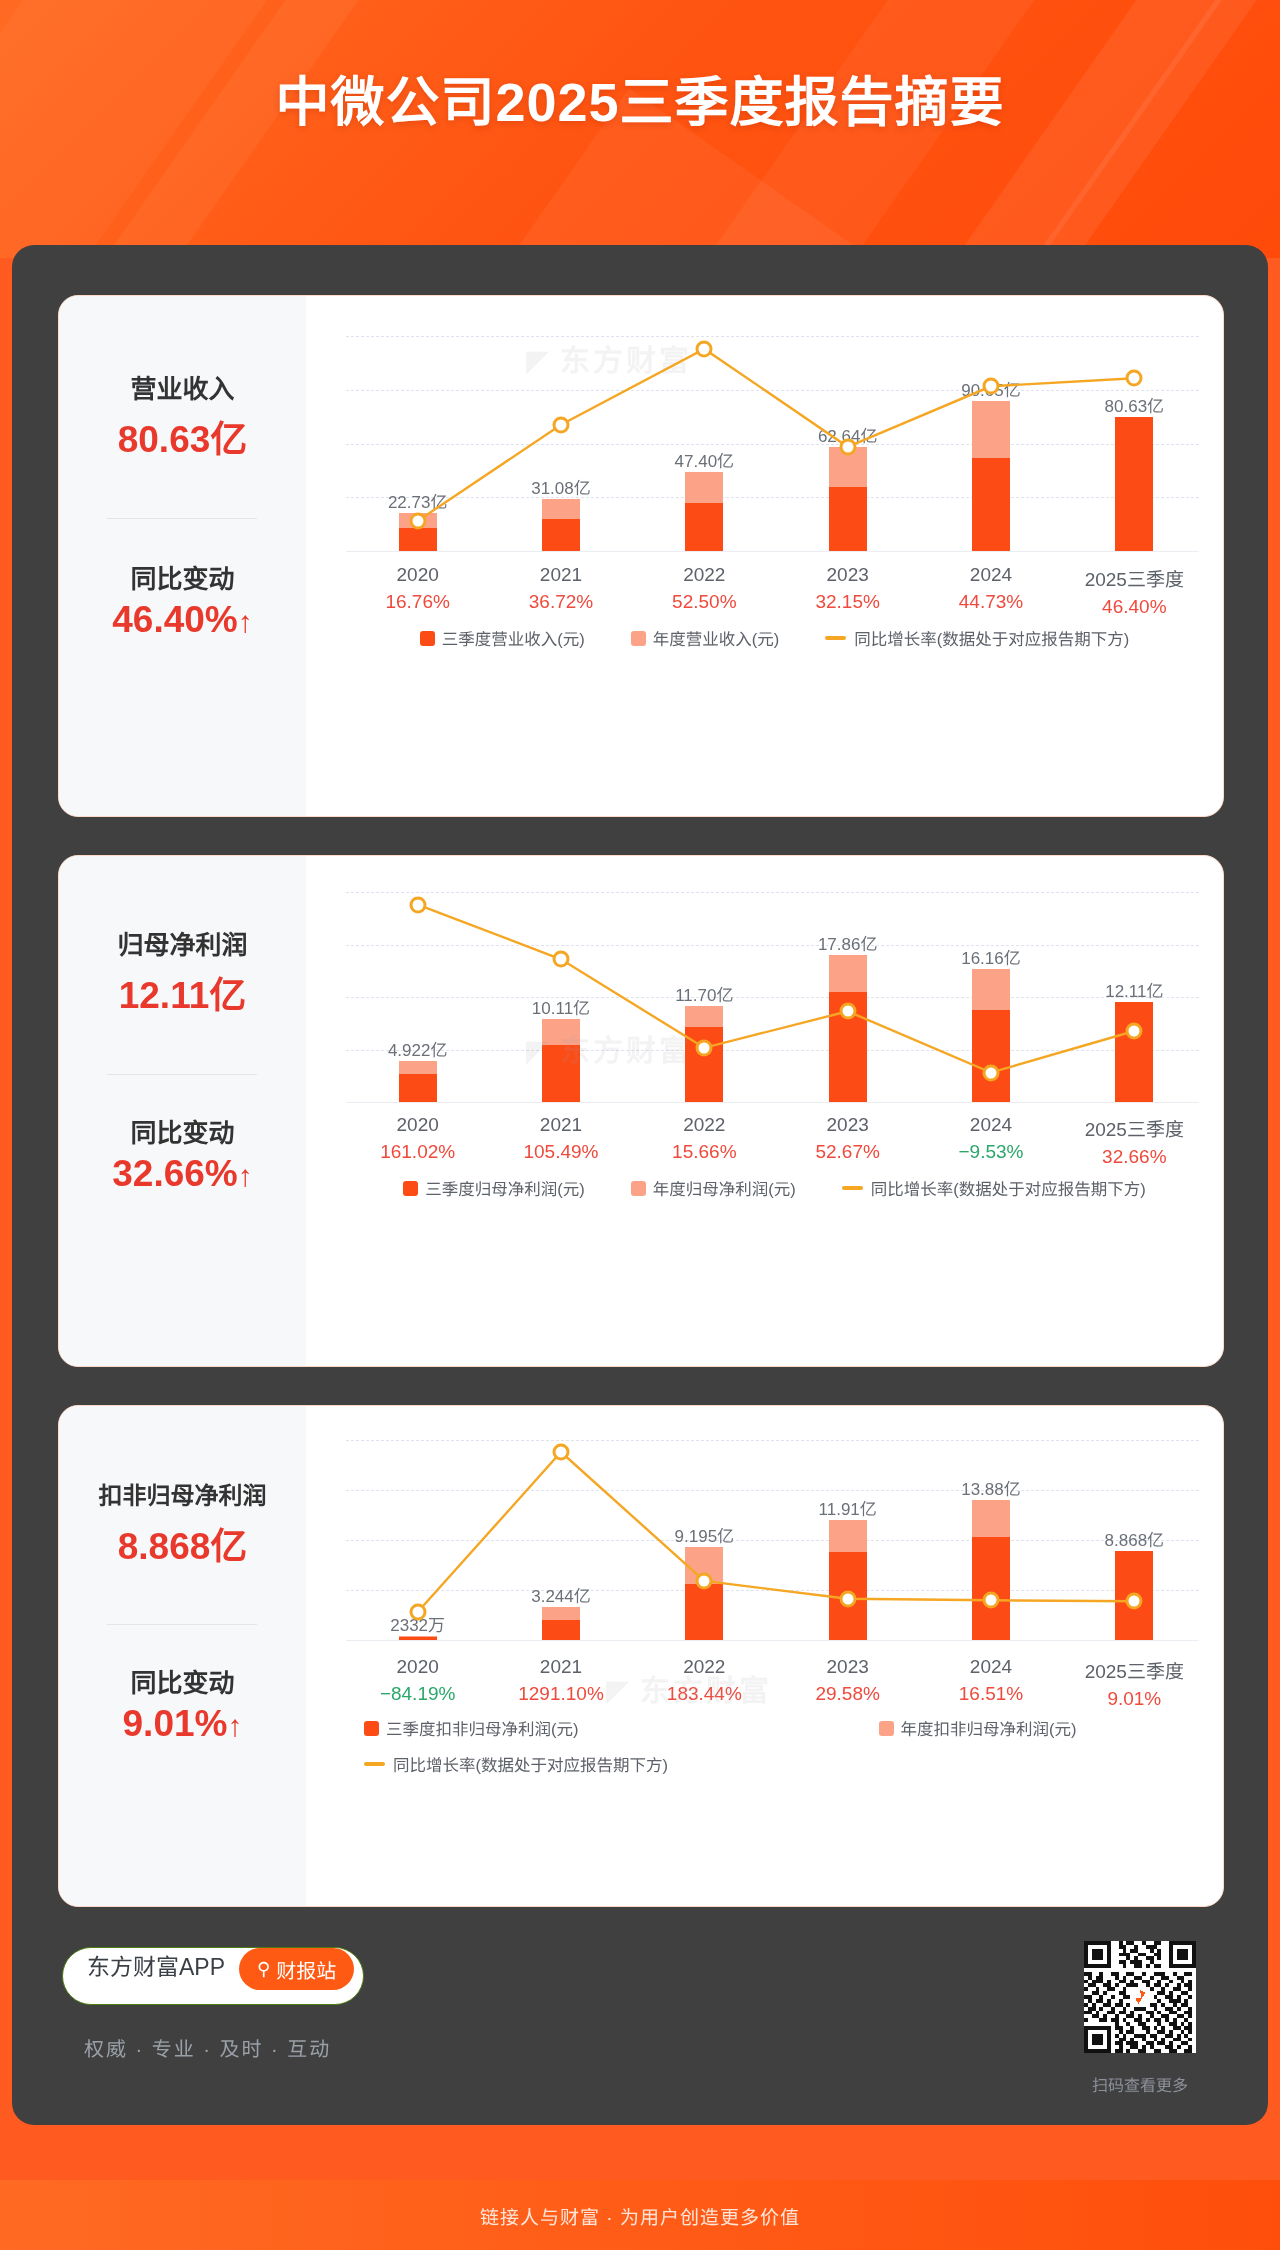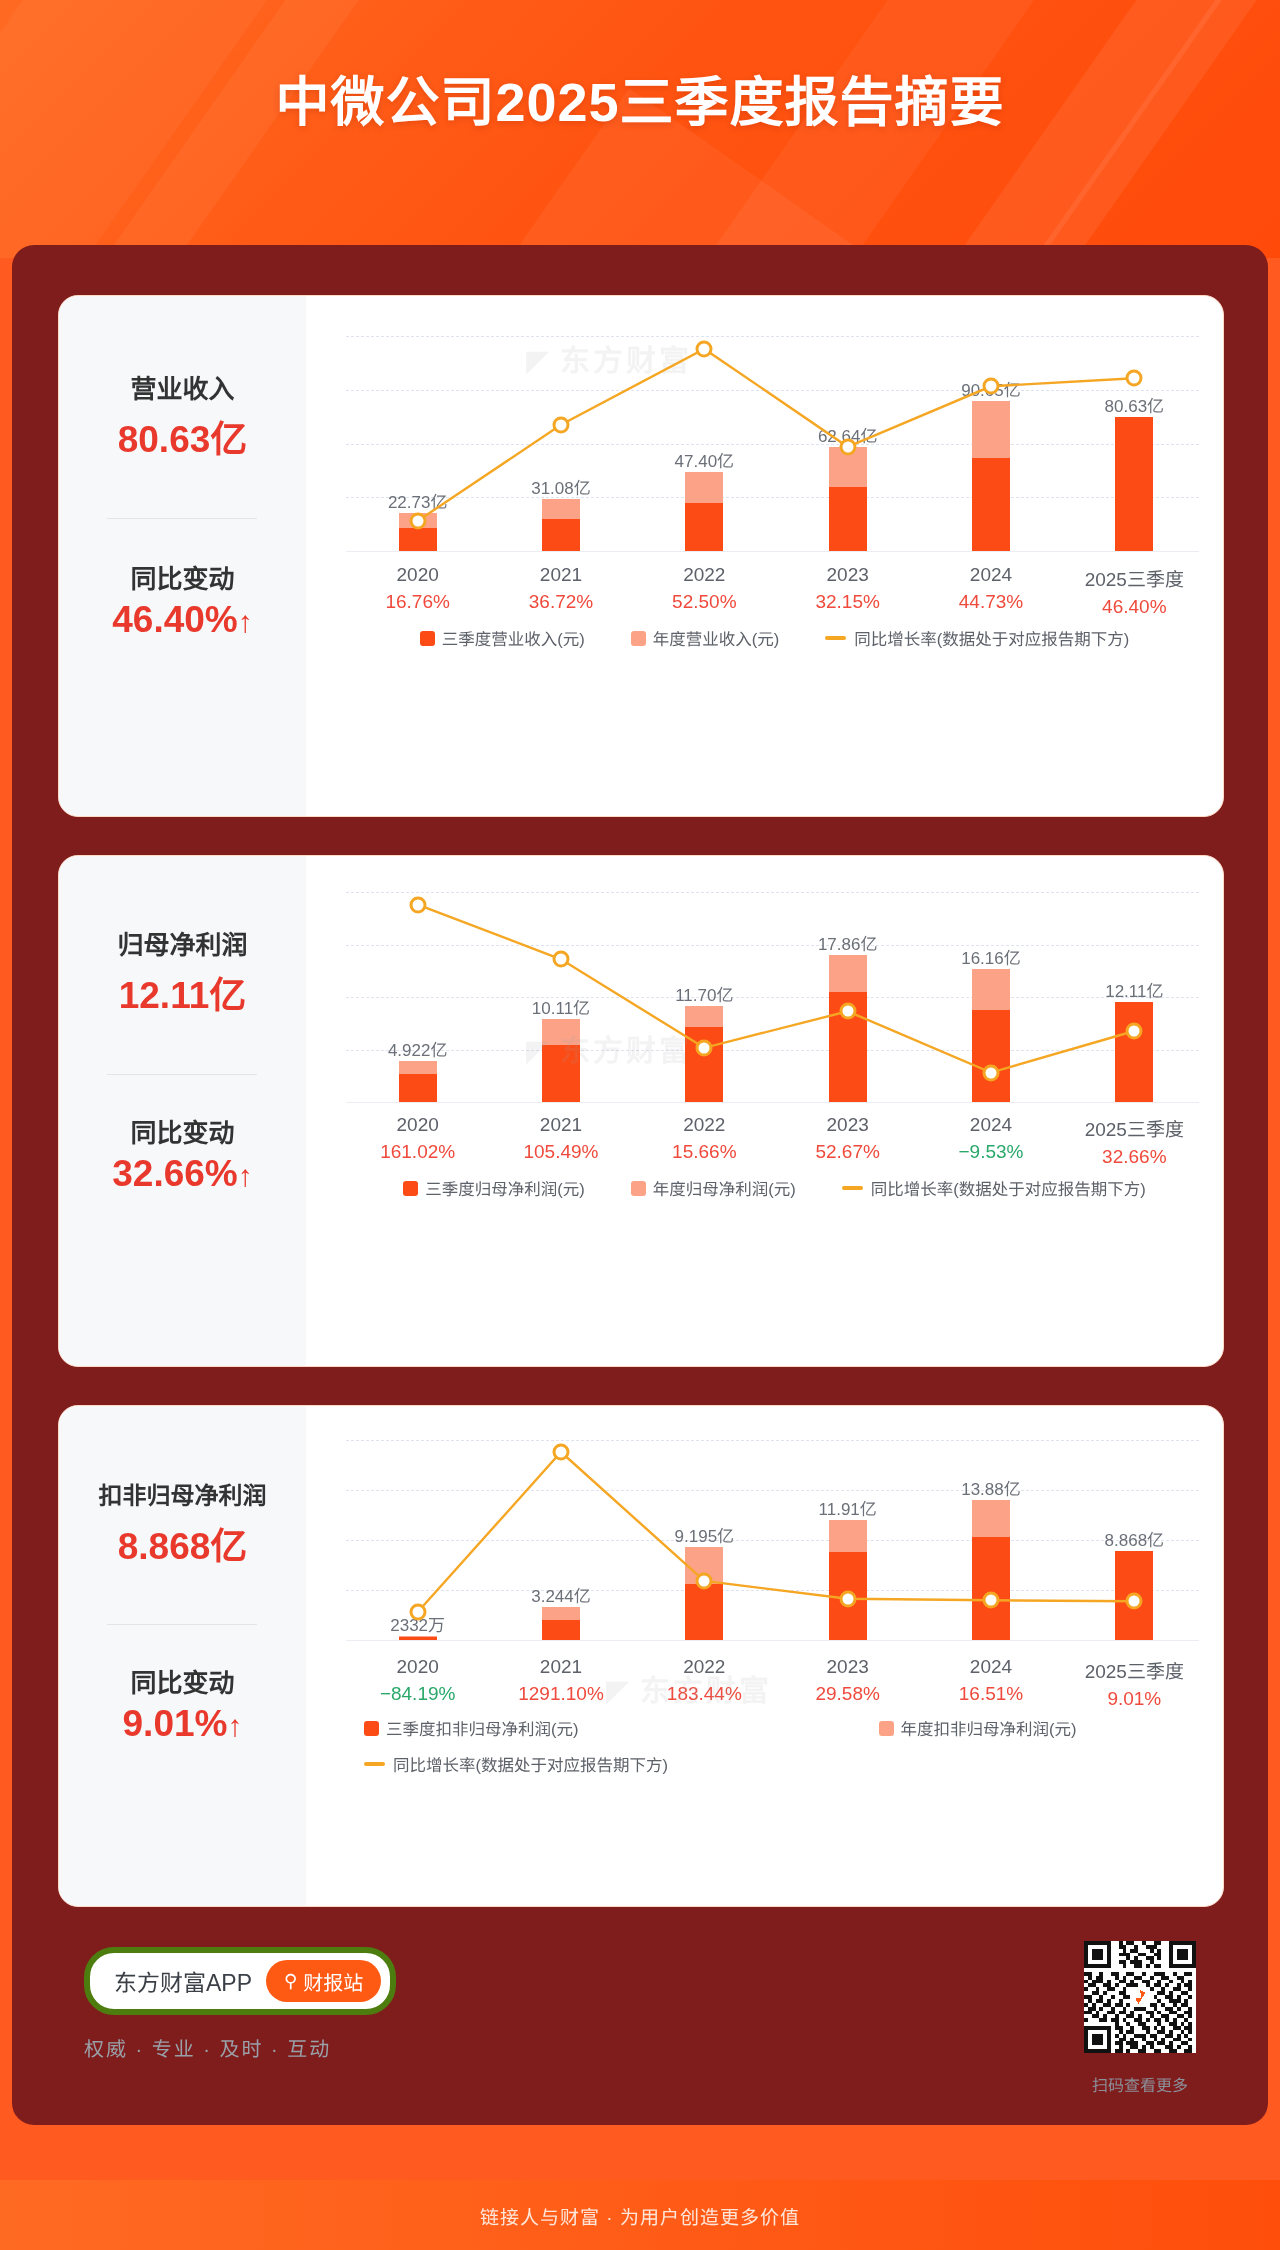--- a/index.html
+++ b/index.html
@@ -26,21 +26,21 @@
     color:#fff;font-size:54px;font-weight:bold;letter-spacing:1px;
     text-shadow:0 2px 6px rgba(150,30,0,.25);
   }
   .subtitle{
     position:absolute;left:0;top:160px;width:1280px;text-align:center;
     color:#fff;font-size:31px;font-weight:bold;
   }
   
   .sheet{
     position:absolute;left:12px;top:245px;width:1256px;height:1880px;
-    background:#7f1d1d;border-radius:22px;
+    background:#404040;border-radius:22px;
   }
   .card{
     position:absolute;left:46px;width:1164px;
     background:#fff;border:1px solid #ffd9c6;border-radius:20px;overflow:hidden;
   }
   #card1{top:50px;height:520px;}
   #card2{top:610px;height:510px;}
   #card3{top:1160px;height:500px;}
   .card .leftpane{
     position:absolute;left:0;top:0;width:247px;height:100%;
@@ -92,23 +92,23 @@
   .swatch{width:15px;height:15px;border-radius:3px;margin-right:7px;}
   .lgline{width:21px;height:4px;border-radius:2px;background:#f5a623;margin-right:8px;}
   .wm{
     position:absolute;font-size:30px;color:rgba(160,160,170,.13);
     font-weight:bold;letter-spacing:3px;pointer-events:none;user-select:none;z-index:1;
   }
   .wm .wmlogo{display:inline-block;margin-right:8px;color:rgba(160,160,170,.13);}
   
   .footer{position:absolute;left:46px;top:1690px;width:1164px;height:160px;}
   .appbtn{
-    position:absolute;left:26px;top:12px;height:56px;
-    border:6px solid #4d7c0f;border-radius:30px;background:#fff;
-    display:flex;align-items:center;padding:0 9px 0 24px;
+    position:absolute;left:4px;top:12px;height:56px;
+    border:1px solid #4d7c0f;border-radius:30px;background:#fff;
+    display:flex;align-items:flex-start;padding:0 9px 0 24px;
   }
   .appname{font-size:23px;color:#3b3f46;margin-right:14px;}
   .pill{
     height:42px;border-radius:21px;background:#ff5a14;color:#fff;
     display:flex;align-items:center;padding:0 18px;font-size:20px;
   }
   .pill .magnifier{margin-right:6px;font-size:18px;}
   .tagline{position:absolute;left:26px;top:98px;font-size:20px;color:#9aa0a8;letter-spacing:2px;}
   .qrwrap{position:absolute;right:26px;top:6px;text-align:center;}
   .qr{width:112px;height:112px;}

